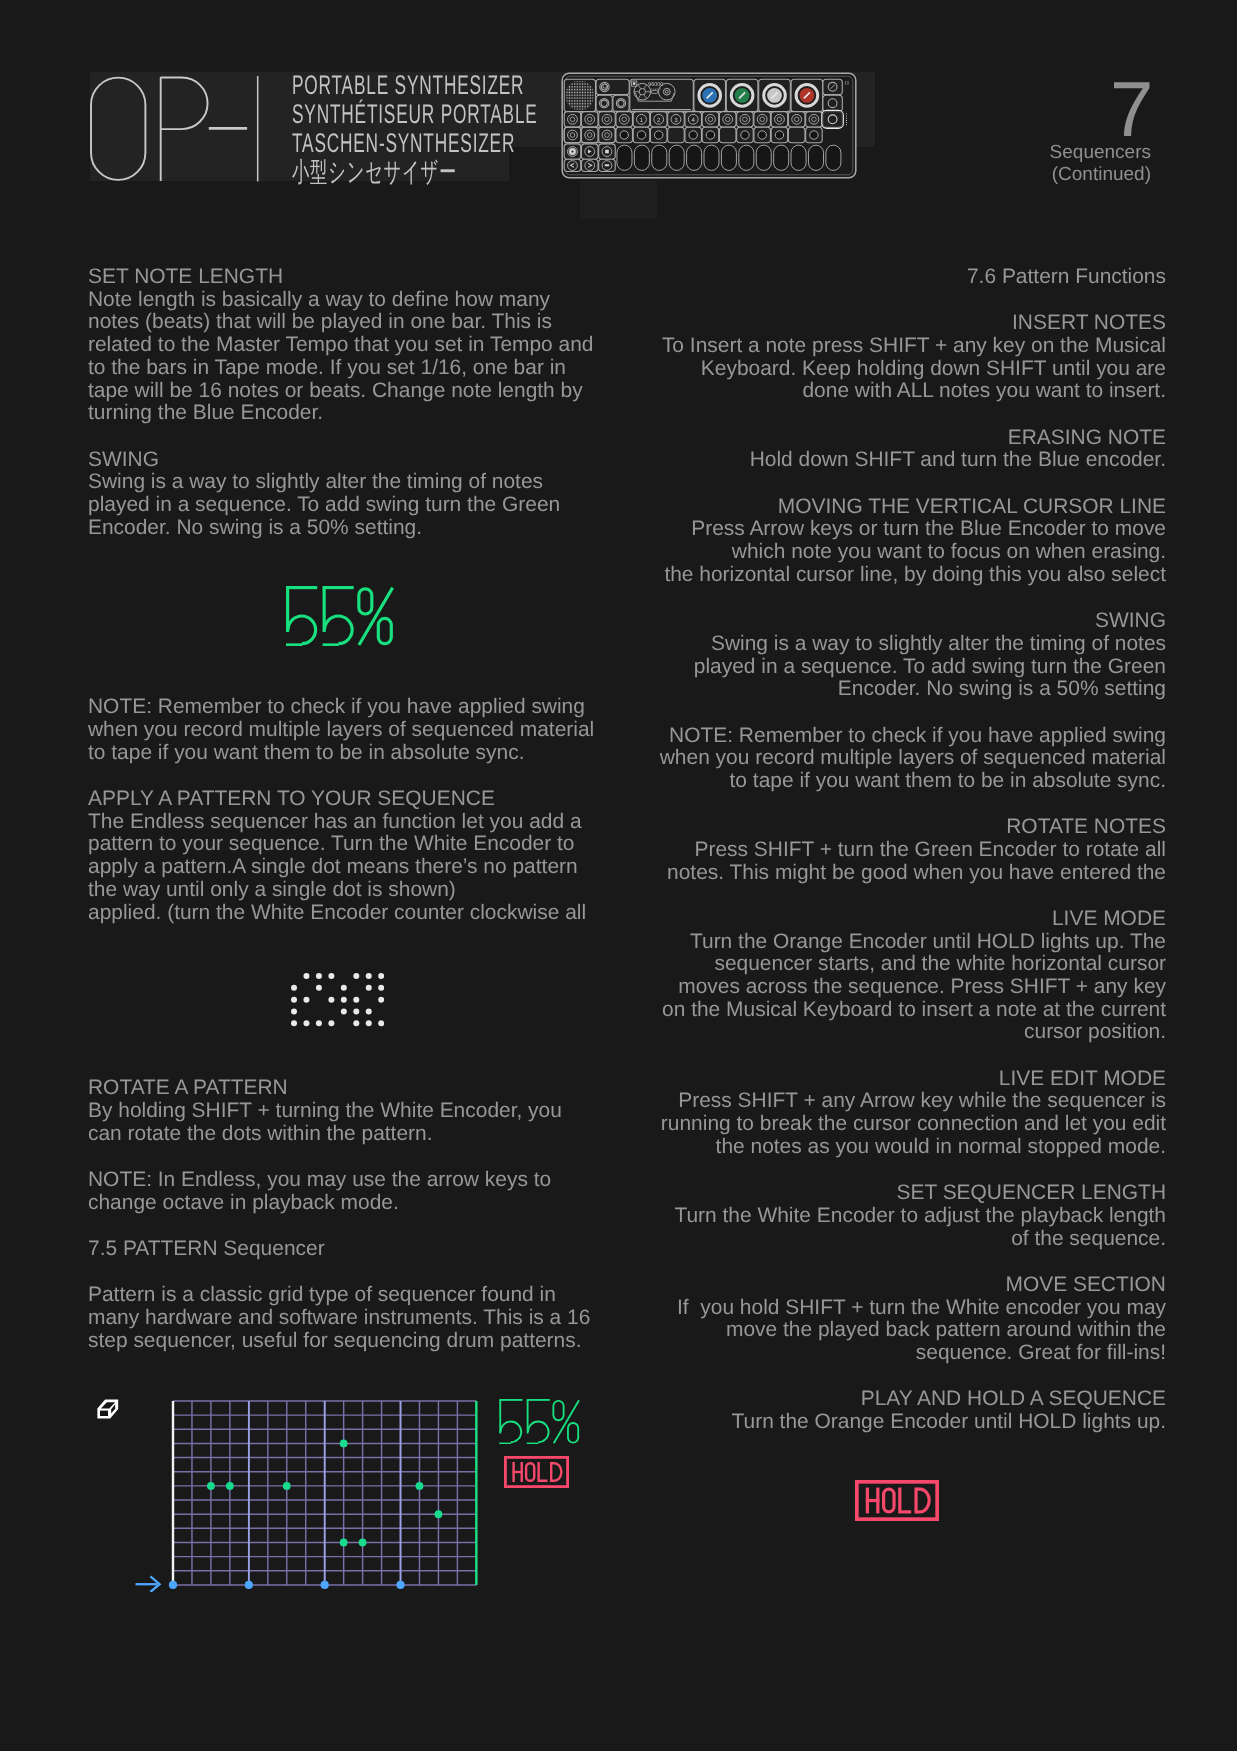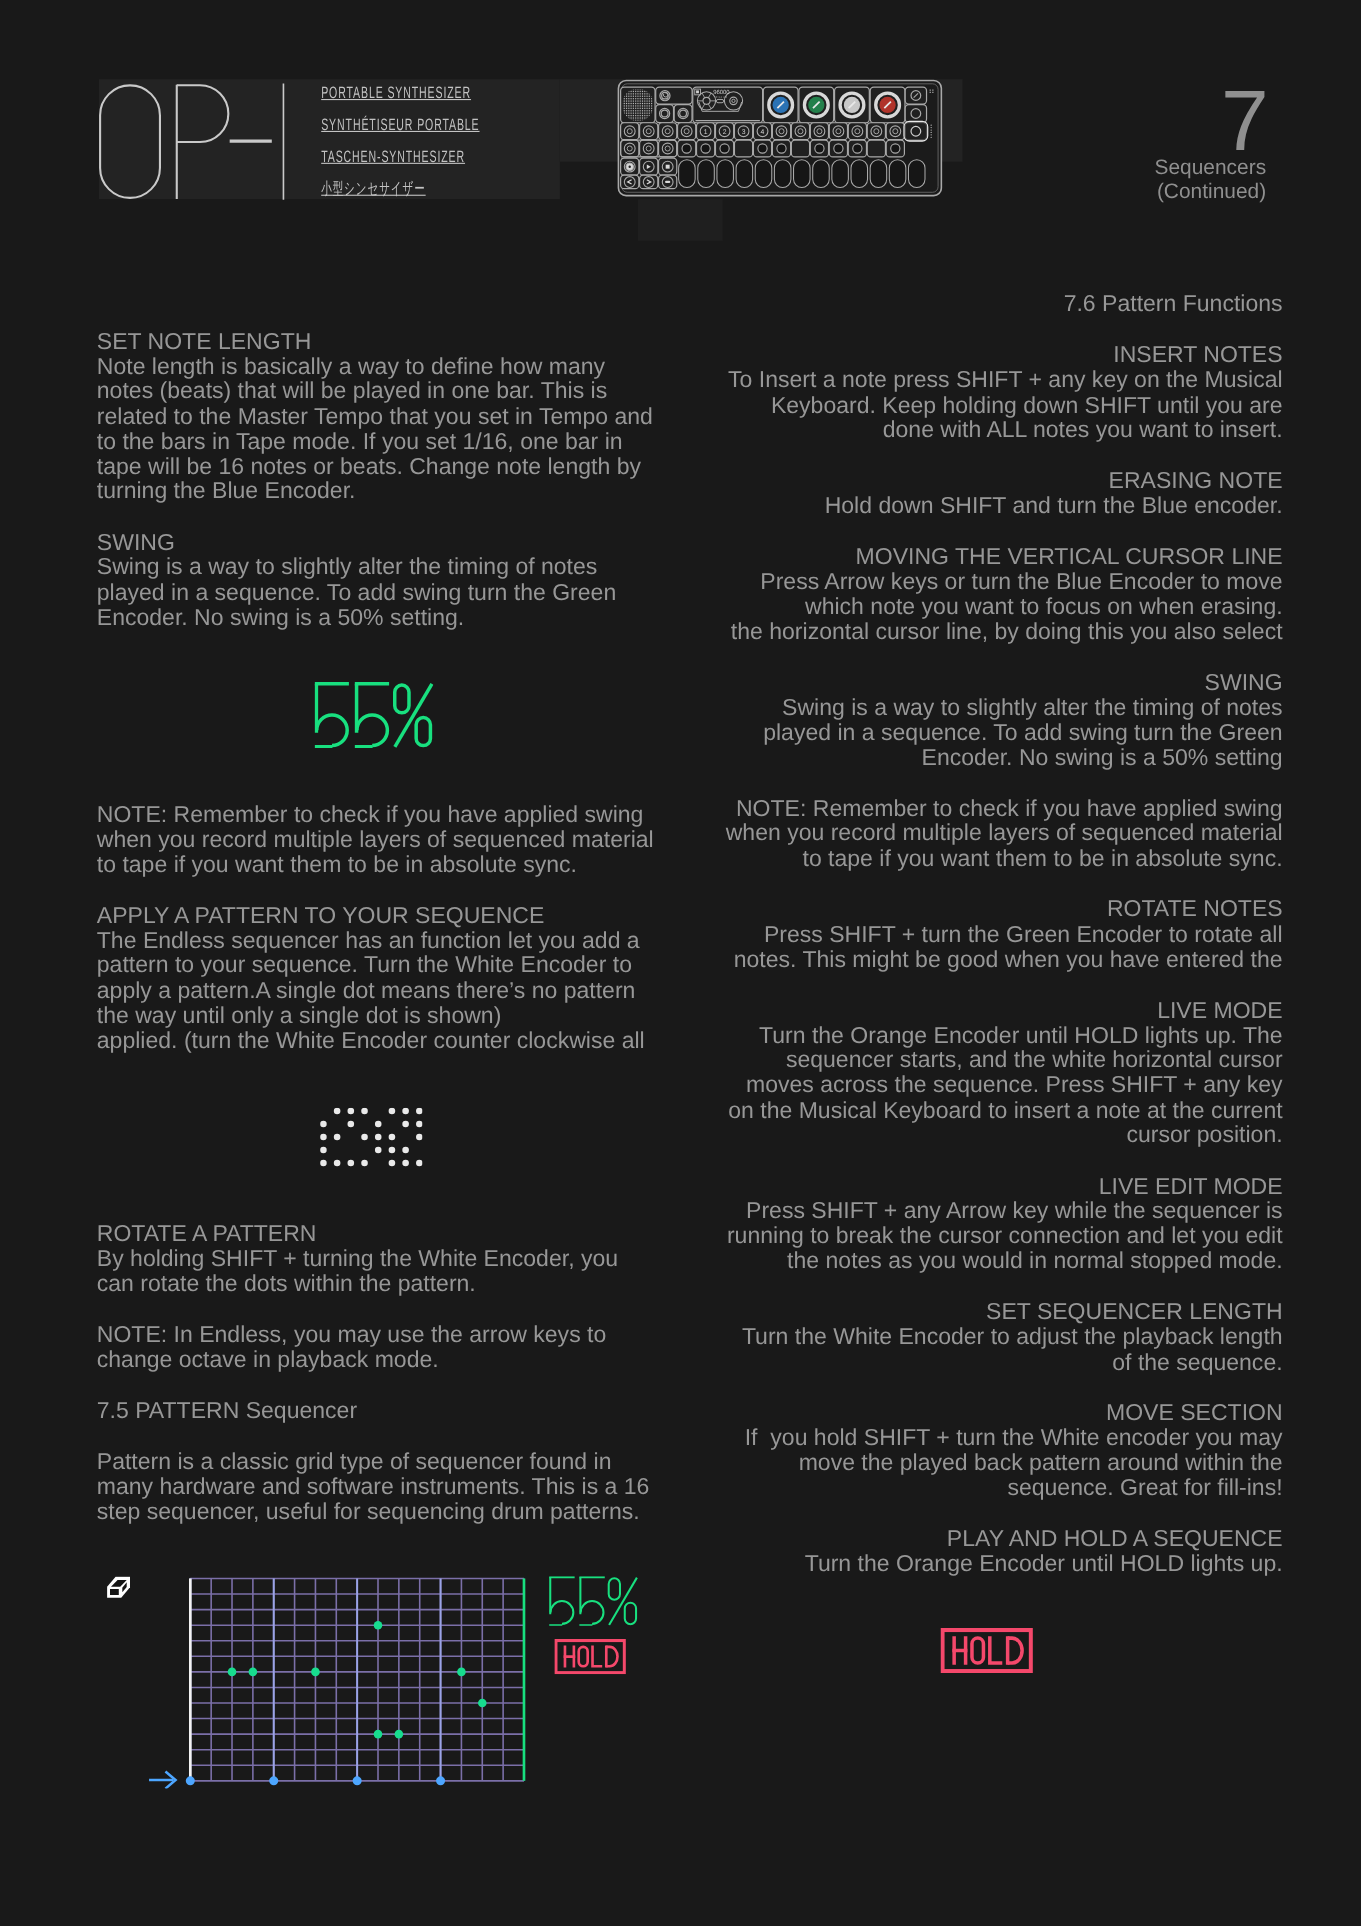--- a/index.html
+++ b/index.html
@@ -7,29 +7,29 @@
   html,body{margin:0;padding:0;}
   body{width:1237px;height:1751px;overflow:hidden;background:#191919;
     font-family:"Liberation Sans",sans-serif;
     -webkit-font-smoothing:antialiased;text-rendering:geometricPrecision;}
   svg text{-webkit-font-smoothing:antialiased;}
   .page{position:relative;width:1237px;height:1751px;overflow:hidden;
     transform:translateZ(0);}
   .pnl{position:absolute;}
   .logo-svg{position:absolute;left:88.9px;top:74.7px;}
   .logo-text{position:absolute;left:291.5px;top:71px;color:#c3c3c3;
-    font-size:15px;line-height:28.85px;white-space:nowrap;letter-spacing:1.25px;text-decoration:underline;}
+    font-size:27px;line-height:28.85px;white-space:nowrap;letter-spacing:1.25px;}
   .logo-text>div{transform:scaleX(.64);transform-origin:left center;}
   .synth-svg{position:absolute;left:561px;top:72px;}
   .chapnum{position:absolute;right:83.5px;top:70px;color:#8f8f8f;
     font-size:78px;line-height:78px;text-align:right;}
   .chaplabel{position:absolute;right:86px;top:141.5px;color:#8f8f8f;
     font-size:19px;line-height:22.6px;text-align:right;}
   .col{position:absolute;top:266px;color:#979797;font-size:20.95px;line-height:22.7px;}
-  .col-l{left:88px;width:520px;margin-top:34px;}
+  .col-l{left:88px;width:520px;}
   .col-r{left:646px;width:520px;text-align:right;}
   .blk{margin:0;white-space:pre;}
   .gapblk{height:23.6px;}
 
 </style>
 </head>
 <body>
 
 <div class="page">
 <div class="pnl" style="left:90px;top:72px;width:419px;height:109px;background:#232323"></div>

